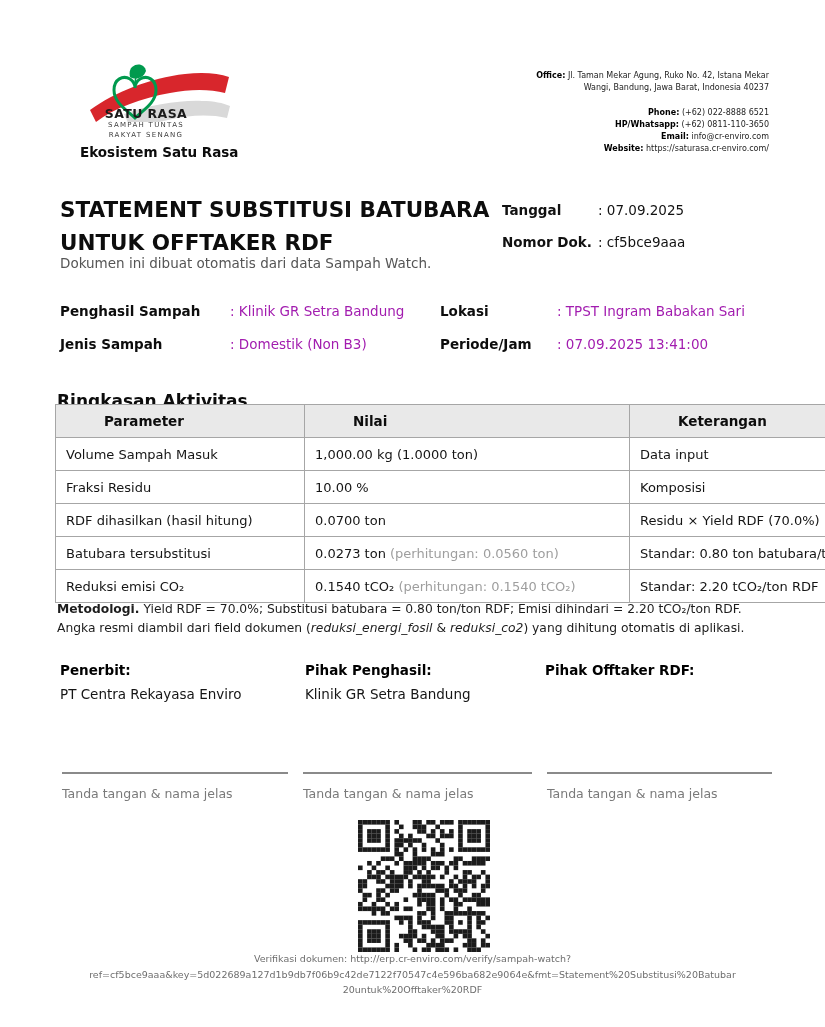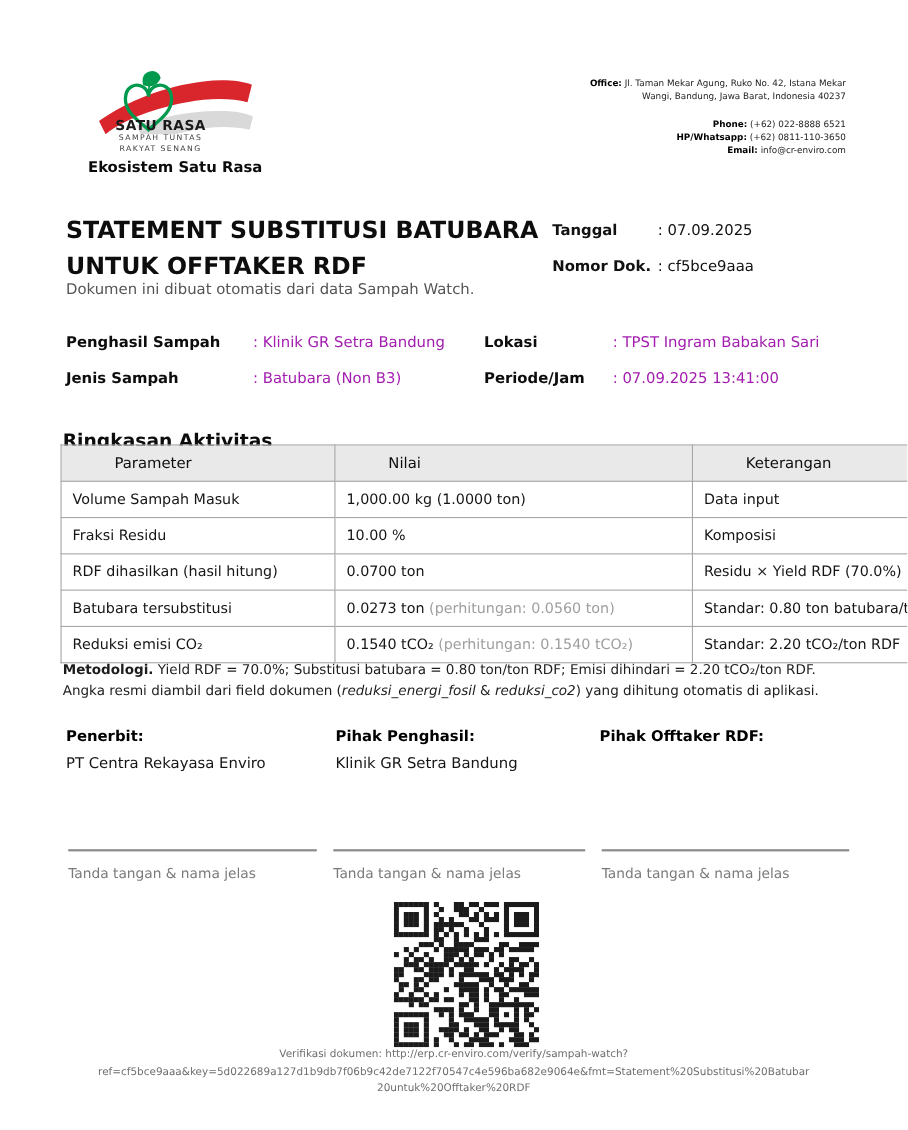--- a/index.html
+++ b/index.html
@@ -31,21 +31,21 @@
   .info-lbl{position:absolute;font-weight:bold;font-size:13.5px;color:#0d0d0d;}
   .info-val{position:absolute;font-size:13.5px;color:#a21caf;}
 
   .section-title{position:absolute;left:57px;top:391px;font-weight:bold;font-size:17px;color:#0c0c0c;}
 
   
   table.summary{position:absolute;left:55px;top:404px;width:722px;border-collapse:collapse;
                 font-size:13px;color:#151515;table-layout:fixed;}
   table.summary th,table.summary td{border:1px solid #a6a6a6;height:32px;padding:0 0 0 10px;
                 text-align:left;vertical-align:middle;}
-  table.summary th{background:#e9e9e9;font-weight:normal;font-size:13.5px;color:#0d0d0d;padding-left:48px;}
+  table.summary th{background:#e9e9e9;font-weight:bold;font-size:13.5px;color:#0d0d0d;padding-left:48px;}
   .col-param{width:200px;}.col-nilai{width:276px;}.col-ket{width:246px;}
   .note{color:#9e9e9e;}
 
   
   .methodology{position:absolute;left:57px;top:600px;width:720px;font-size:12.3px;
                line-height:19px;color:#1c1c1c;}
   .methodology .ital{font-style:italic;}
 
   
   .sig-role{position:absolute;top:662px;font-weight:bold;font-size:13.5px;color:#000000;}
@@ -75,41 +75,42 @@
   <div class="logo-tag" style="top:121px;">SAMPAH TUNTAS</div>
   <div class="logo-tag" style="top:131px;">RAKYAT SENANG</div>
   <div class="logo-eco">Ekosistem Satu Rasa</div>
 
   <div class="contact">
     <div><b>Office:</b> <span>Jl. Taman Mekar Agung, Ruko No. 42, Istana Mekar</span></div>
     <div>Wangi,  Bandung, Jawa Barat, Indonesia 40237</div>
     <div class="gap"><b>Phone:</b> <span>(+62) 022-8888 6521</span></div>
     <div><b>HP/Whatsapp:</b> <span>(+62) 0811-110-3650</span></div>
     <div><b>Email:</b> <span>info@cr-enviro.com</span></div>
+    <div><b>Website:</b> <span>https://saturasa.cr-enviro.com/</span></div>
   </div>
 
   <div class="doc-title">
     <div>STATEMENT SUBSTITUSI BATUBARA</div>
     <div>UNTUK OFFTAKER RDF</div>
   </div>
   <div class="subtitle">Dokumen ini dibuat otomatis dari data Sampah Watch.</div>
 
   <div class="meta-row" style="top:202px;">
     <span class="lbl">Tanggal</span><span>: 07.09.2025</span>
   </div>
   <div class="meta-row" style="top:234px;">
     <span class="lbl">Nomor Dok.</span><span>: cf5bce9aaa</span>
   </div>
 
   <div class="info-lbl" style="left:60px;top:303px;">Penghasil Sampah</div>
   <div class="info-val" style="left:230px;top:303px;">: Klinik GR Setra Bandung</div>
   <div class="info-lbl" style="left:440px;top:303px;">Lokasi</div>
   <div class="info-val" style="left:557px;top:303px;">: TPST Ingram Babakan Sari</div>
   <div class="info-lbl" style="left:60px;top:336px;">Jenis Sampah</div>
-  <div class="info-val" style="left:230px;top:336px;">: Batubara (Non B3)</div>
+  <div class="info-val" style="left:230px;top:336px;">: Domestik (Non B3)</div>
   <div class="info-lbl" style="left:440px;top:336px;">Periode/Jam</div>
   <div class="info-val" style="left:557px;top:336px;">: 07.09.2025 13:41:00</div>
 
   <div class="section-title">Ringkasan Aktivitas</div>
 
   <table class="summary">
     <tbody>
         <tr>
       <th class="col-param">Parameter</th>
       <th class="col-nilai">Nilai</th>

